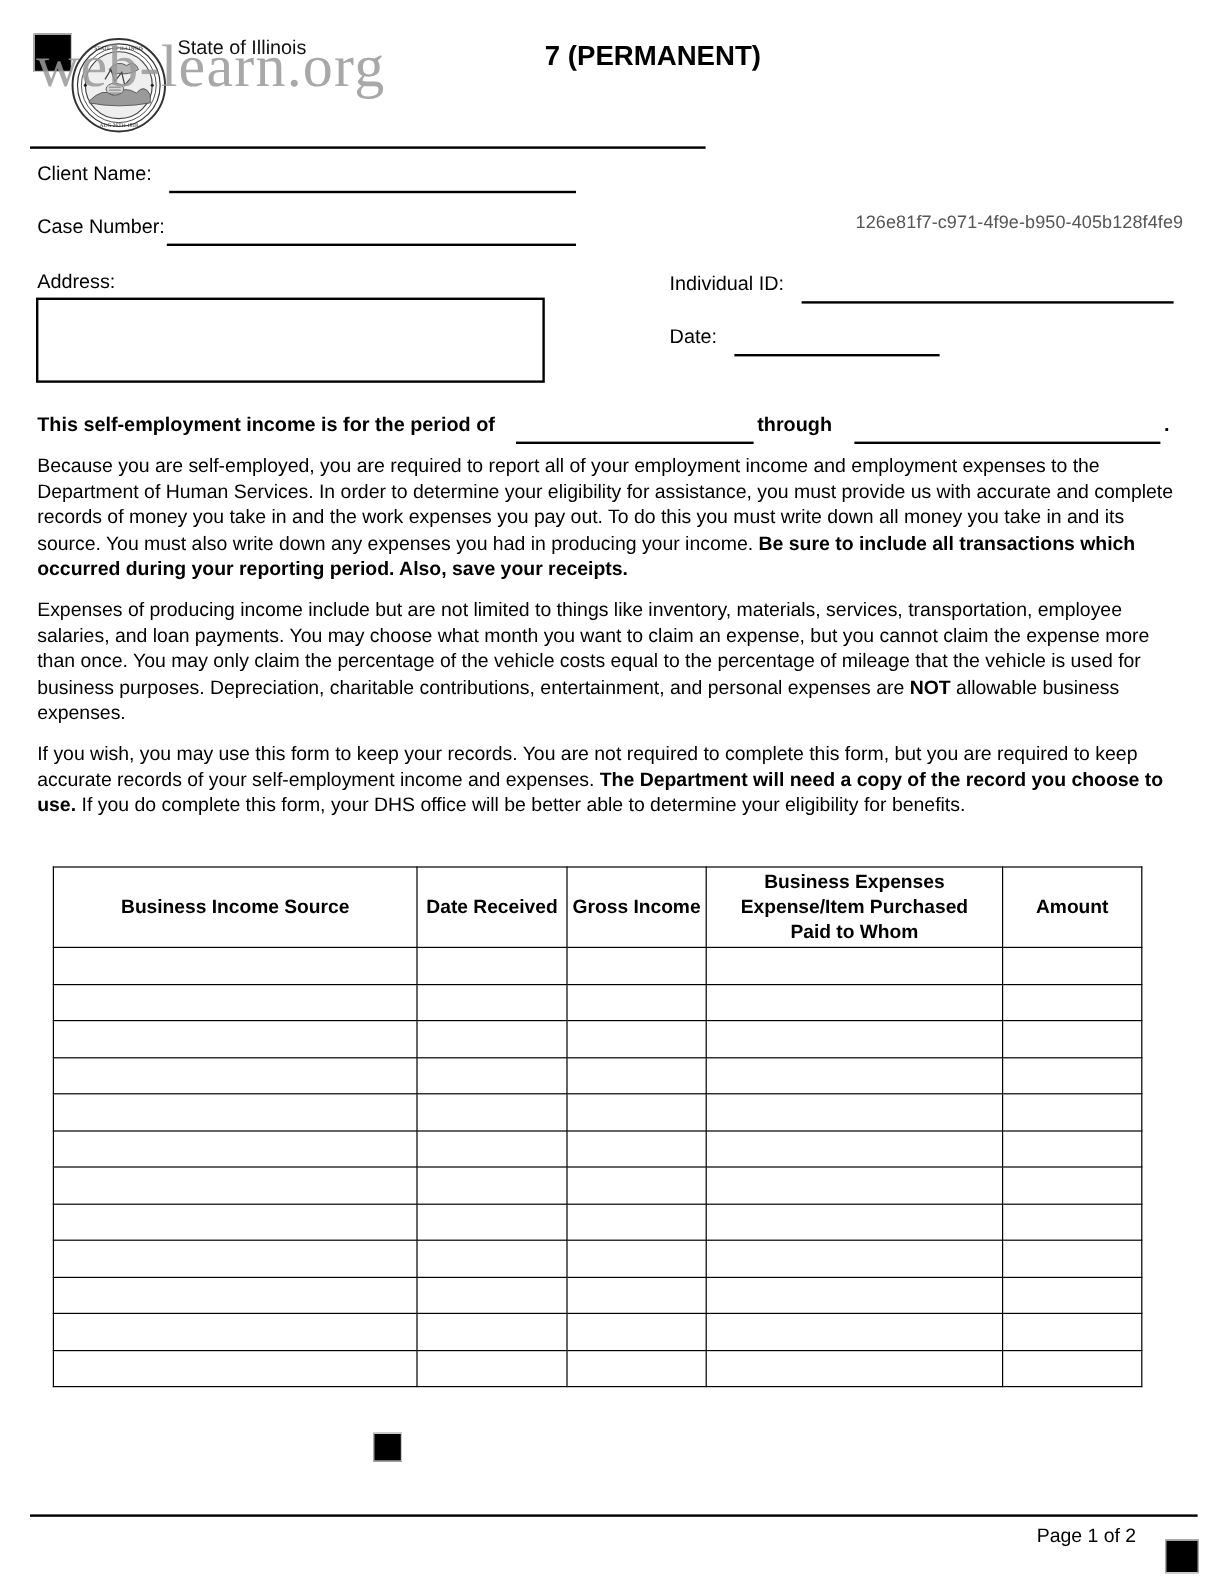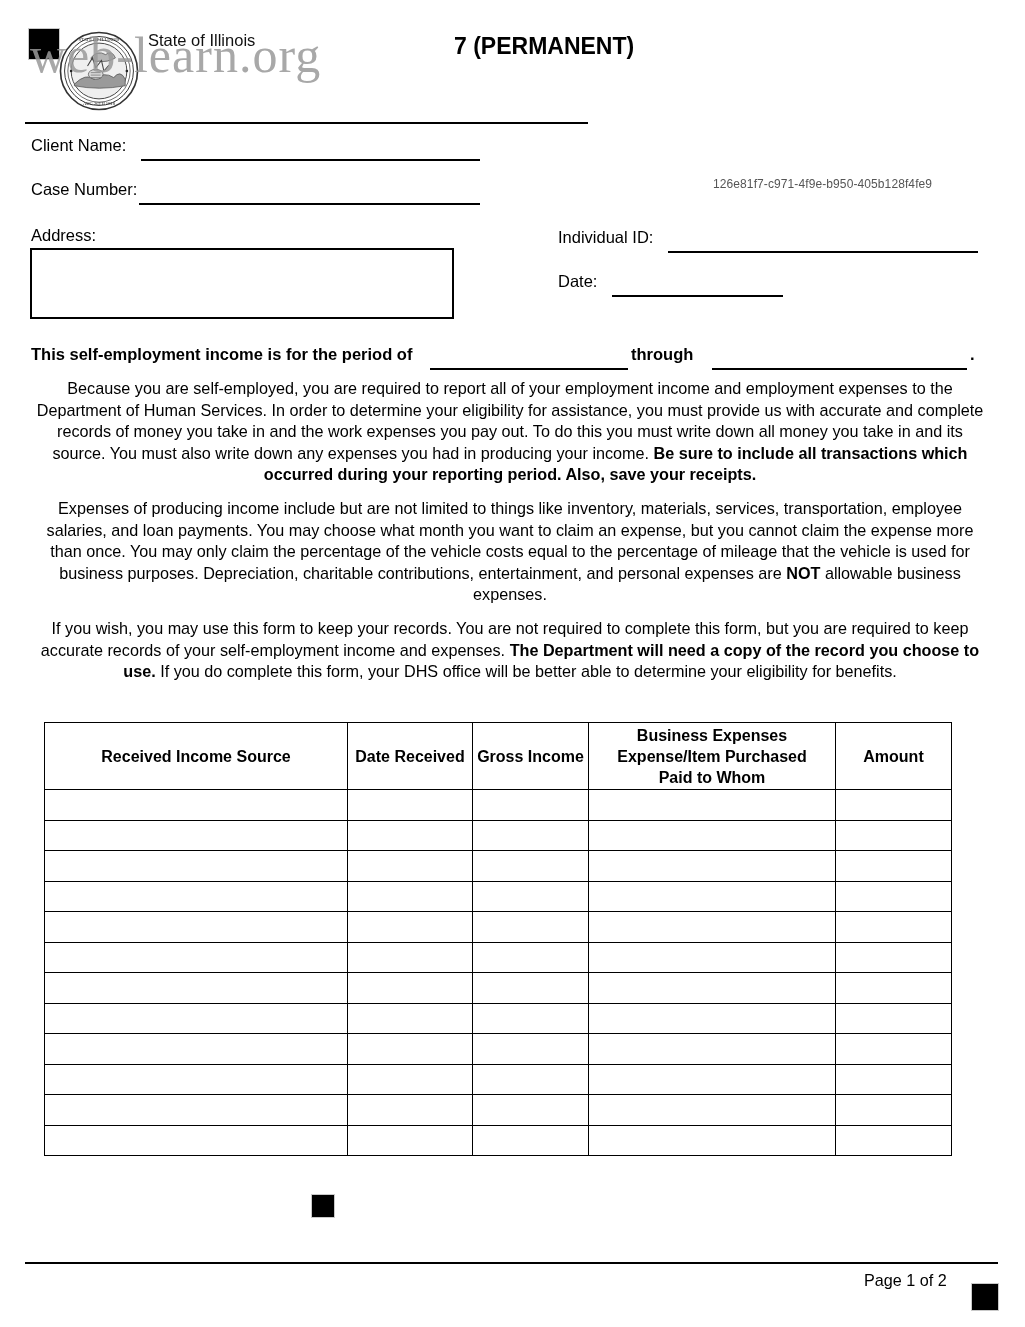--- a/index.html
+++ b/index.html
@@ -124,21 +124,21 @@
     width: 420px;
     height: 67px;
     border: 2px solid #000;
     background: #fff;
   }
 
   .uuid {
     position: absolute;
     left: 713px;
     top: 177px;
-    font-size: 12px;
+    font-size: 15px;
     color: #555;
     letter-spacing: .1px;
     white-space: nowrap;
   }
 
   
   .period-line {
     position: absolute;
     left: 31px;
     top: 345px;
@@ -164,21 +164,21 @@
     font-weight: bold;
   }
 
   
   .para {
     position: absolute;
     left: 31px;
     width: 958px;
     font-size: 16.2px;
     line-height: 21.5px;
-    text-align: center;
+    text-align: left;
   }
   .p1 { top: 378px; }
   .p2 { top: 498px; }
   .p3 { top: 618px; }
   .para b { font-weight: bold; }
 
   
   .tbl {
     position: absolute;
     left: 44px;
@@ -296,21 +296,21 @@
 
   <div class="para p1"><span>Because you are self-employed, you are required to report all of your employment income and employment expenses to the Department of Human Services.  In order to determine your eligibility  for assistance, you must provide us with accurate and complete records of money you take in and the work expenses you pay out.  To do this you must write down all money you take in and its source.  You must also write down any expenses you had in producing your income.  </span><b>Be sure to include all transactions which occurred during your reporting period.  Also, save your receipts.</b></div>
 
   <div class="para p2"><span>Expenses of producing income include but are not limited to things like inventory, materials, services, transportation, employee salaries, and loan payments.  You may choose what month you want to claim an expense, but you cannot claim the expense more than once.  You may only claim the percentage of the vehicle costs equal to the percentage of mileage that the vehicle is used for business purposes.  Depreciation, charitable contributions, entertainment, and personal expenses are </span><b>NOT</b><span> allowable business expenses.</span></div>
 
   <div class="para p3"><span>If you wish, you may use this form to keep your records.  You are not required to complete this form, but you are required to keep accurate records of your self-employment income and expenses.  </span><b>The Department will need a copy of the record you choose to use.</b><span>  If you do complete this form, your DHS office will be better able to determine your eligibility for benefits.</span></div>
 
   <table class="tbl">
     <thead>
       <tr>
-        <th class="col-src">Received Income Source</th>
+        <th class="col-src">Business Income Source</th>
         <th class="col-date">Date Received</th>
         <th class="col-gross">Gross Income</th>
         <th class="col-exp">
           <div>Business Expenses</div>
           <div>Expense/Item Purchased</div>
           <div>Paid to Whom</div>
         </th>
         <th class="col-amt">Amount</th>
       </tr>
     </thead>

